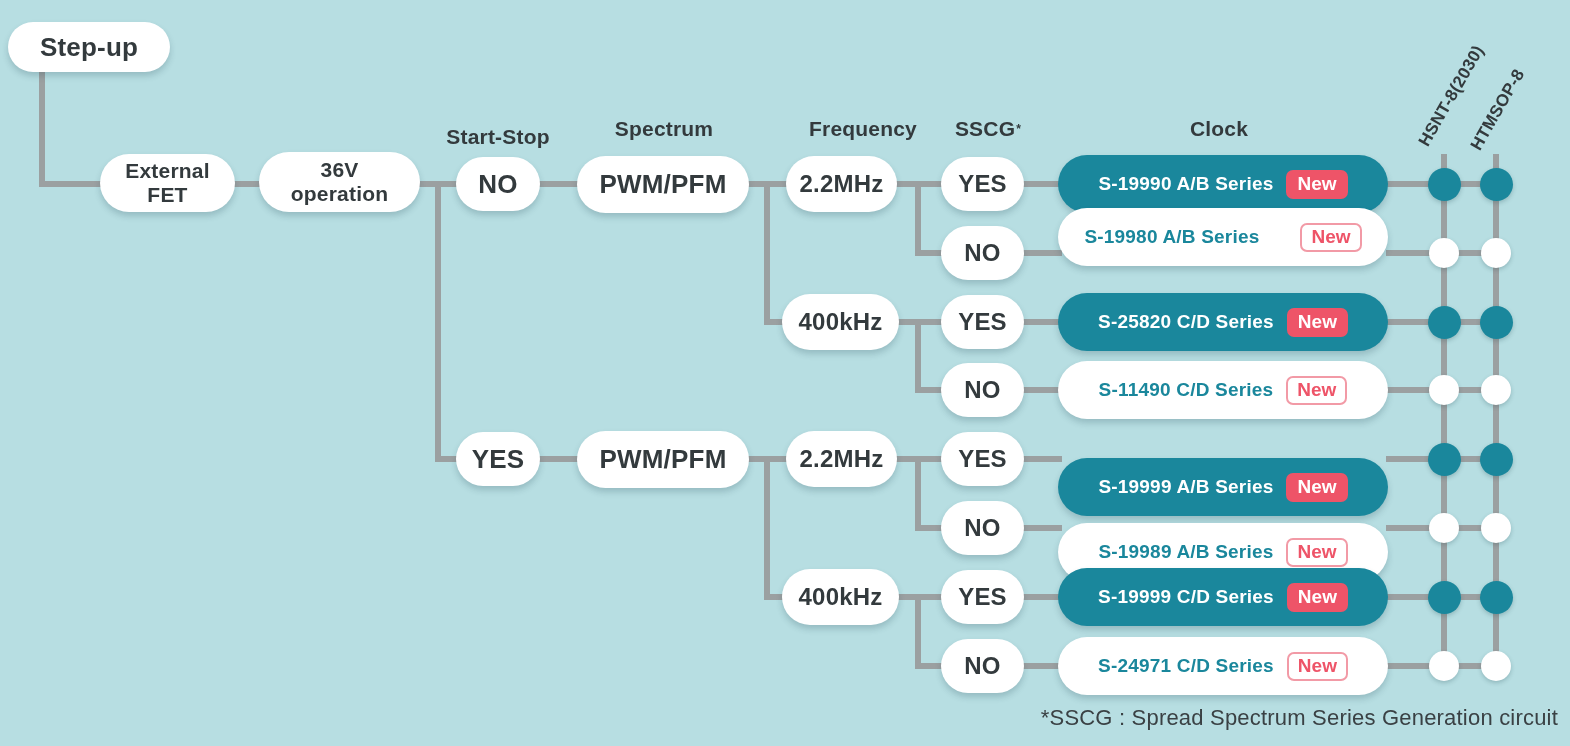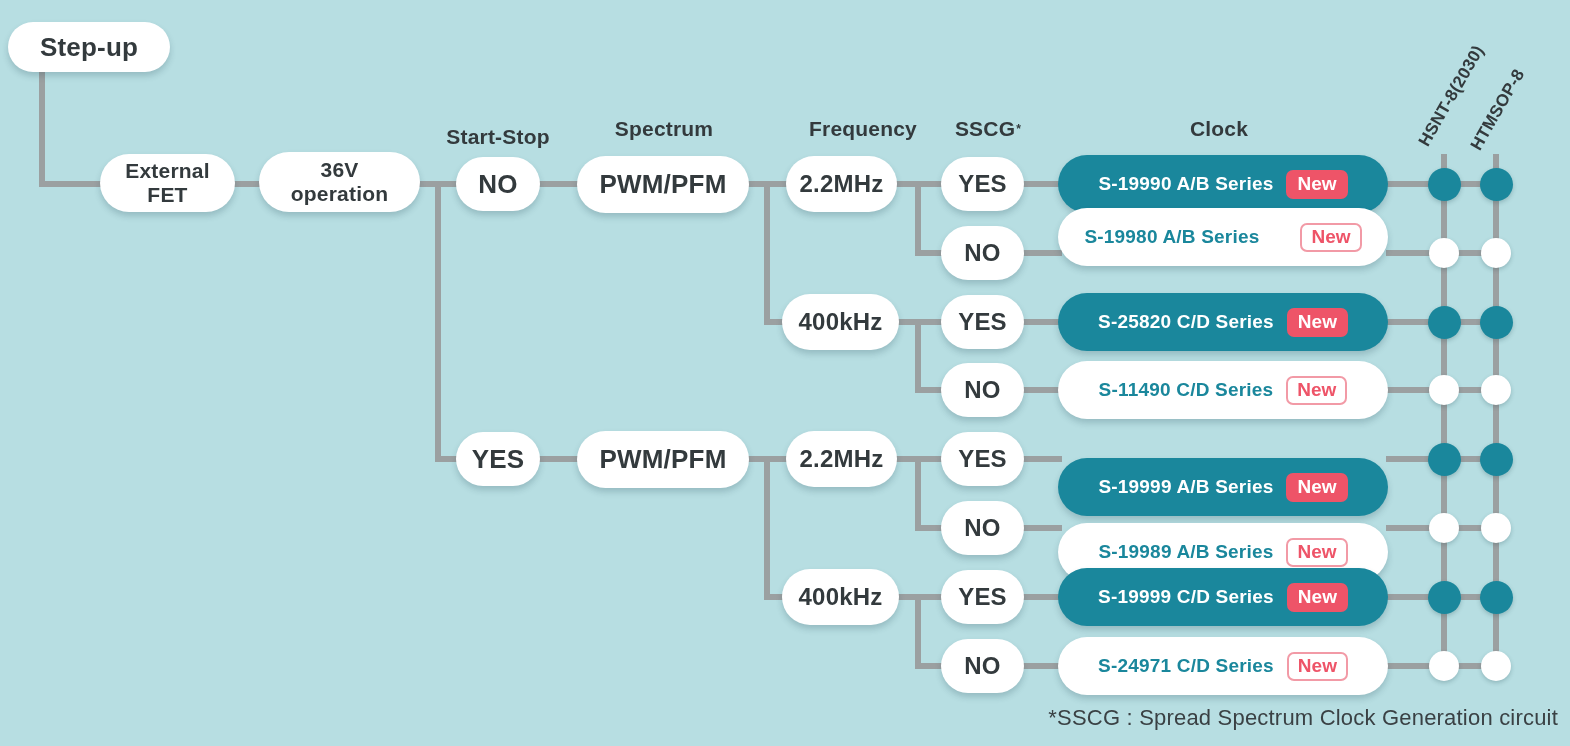--- a/index.html
+++ b/index.html
@@ -219,15 +219,15 @@
   <div class="dot" style="left:1481px;top:375px;"></div>
   <div class="dot on" style="left: 1427.5px; top: 442.5px;"></div>
   <div class="dot on" style="left: 1479.5px; top: 442.5px;"></div>
   <div class="dot" style="left:1429px;top:513px;"></div>
   <div class="dot" style="left:1481px;top:513px;"></div>
   <div class="dot on" style="left: 1427.5px; top: 580.5px;"></div>
   <div class="dot on" style="left: 1479.5px; top: 580.5px;"></div>
   <div class="dot" style="left:1429px;top:651px;"></div>
   <div class="dot" style="left:1481px;top:651px;"></div>
 
-  <div class="footnote">*SSCG : Spread Spectrum Clock Generation circuit</div>
+  <div class="footnote">*SSCG : Spread Spectrum Series Generation circuit</div>
 
 </div>
 
 </body></html>

